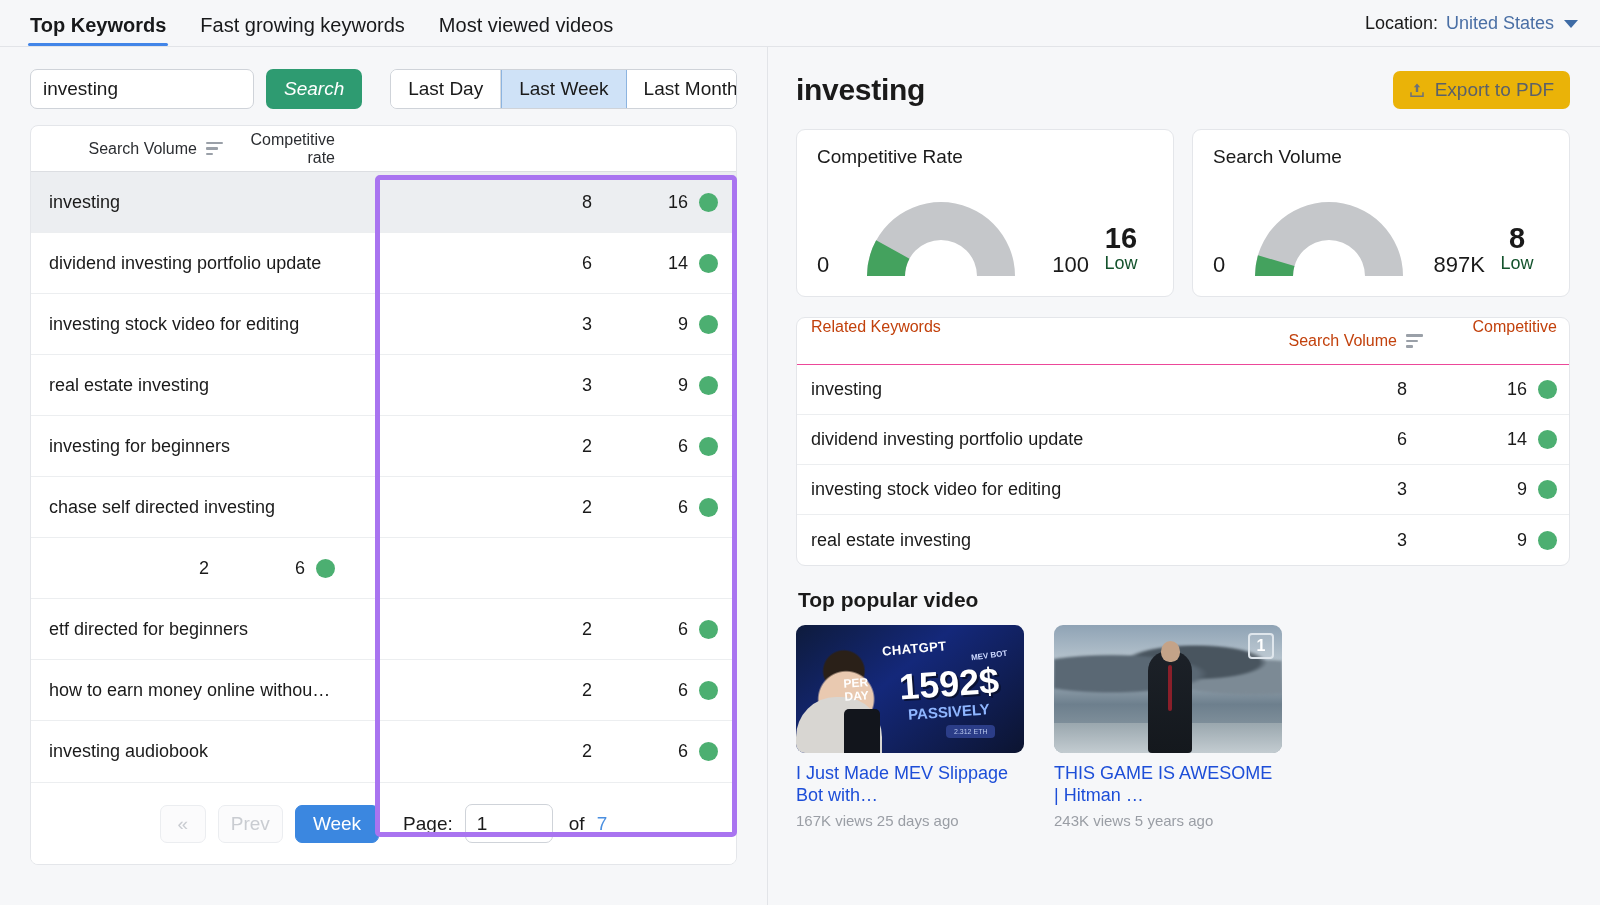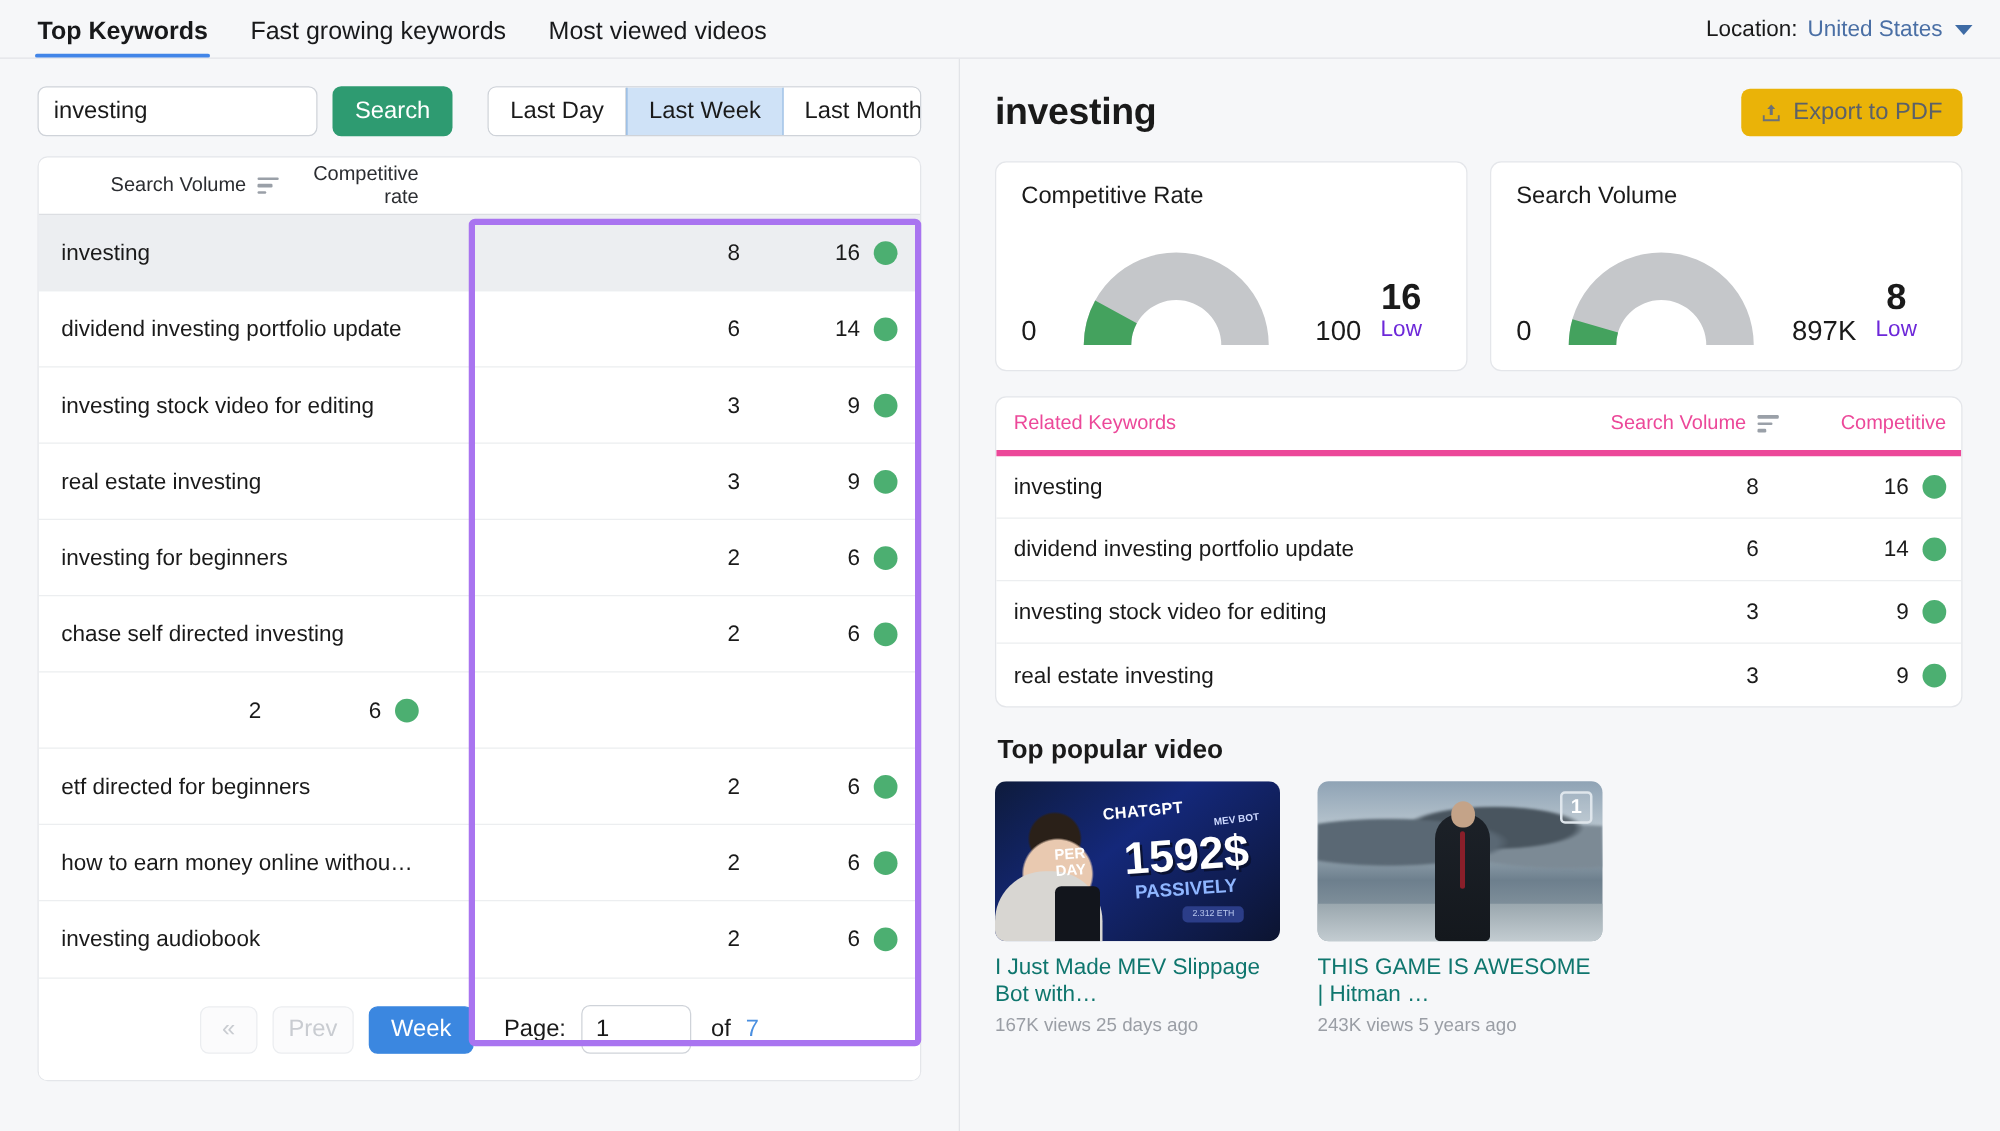--- a/index.html
+++ b/index.html
@@ -100,20 +100,21 @@
     margin-left: 12px;
     height: 40px;
     padding: 0 18px;
     background: #2e9b71;
     color: #fff;
     border: none;
     border-radius: 7px;
     font-size: 19px;
     font-family: "Liberation Sans", sans-serif;
     cursor: pointer;
+    font-style: italic;
   }
   .seg {
     margin-left: 28px;
     display: flex;
     height: 40px;
     border: 1px solid #cfd3d9;
     border-radius: 7px;
     overflow: hidden;
     background: #fff;
   }
@@ -268,33 +269,33 @@
     border-radius: 9px;
     padding: 16px 20px 14px 20px;
     height: 168px;
   }
   .gauge-card h3 { font-size: 19px; font-weight: normal; color: #1a1a1a; margin-bottom: 4px; }
   .gauge-row { display: flex; align-items: flex-end; height: 110px; }
   .gauge-wrap { flex: 1; display: flex; align-items: flex-end; justify-content: center; position: relative; }
   .gauge-min, .gauge-max { font-size: 22px; color: #1a1a1a; padding-bottom: 4px; white-space: nowrap; }
   .gauge-val { text-align: center; padding-bottom: 8px; min-width: 64px; }
   .gauge-val .num { font-size: 29px; font-weight: bold; line-height: 1.05; }
-  .gauge-val .lbl { font-size: 18px; color: #6d28d9; }
+  .gauge-val .lbl { font-size: 18px; color: #14532d; }
 
   .rel-card {
     background: #fff;
     border: 1px solid #e4e6ea;
     border-radius: 9px;
     overflow: hidden;
   }
   .rel-head {
-    display: flex; align-items: center;
+    display: flex; 
     height: 47px;
-    border-bottom: 5px solid #ec4899;
-    font-size: 16px; color: #ec4899;
+    border-bottom: 1px solid #ec4899;
+    font-size: 16px; color: #c2410c;
   }
   .rel-head .r-name { flex: 1; padding-left: 14px; }
   .rel-head .r-vol {
     width: 240px; display: flex; align-items: center;
     justify-content: flex-end; gap: 9px; padding-right: 8px;
   }
   .rel-head .r-comp { width: 138px; text-align: right; padding-right: 12px; }
   .rel-row {
     display: flex; align-items: center;
     height: 50px;
@@ -392,21 +393,21 @@
     width: 26px; height: 26px;
     border: 2px solid #dfe6ec;
     border-radius: 4px;
     background: rgba(255,255,255,0.12);
     color: #fff;
     font-size: 16px; font-weight: bold;
     display: flex; align-items: center; justify-content: center;
   }
   .vid-name {
     font-size: 18px; line-height: 1.22; margin-top: 10px;
-    color: #0f766e;
+    color: #1d4ed8;
     display: -webkit-box; -webkit-line-clamp: 2; -webkit-box-orient: vertical; overflow: hidden;
   }
   .vid-meta { font-size: 15px; color: #9a9ea5; margin-top: 5px; }
 </style>
 </head>
 <body>
 
 <div class="tabbar">
   <div class="tabs">
     <div class="tab active">Top Keywords</div>

